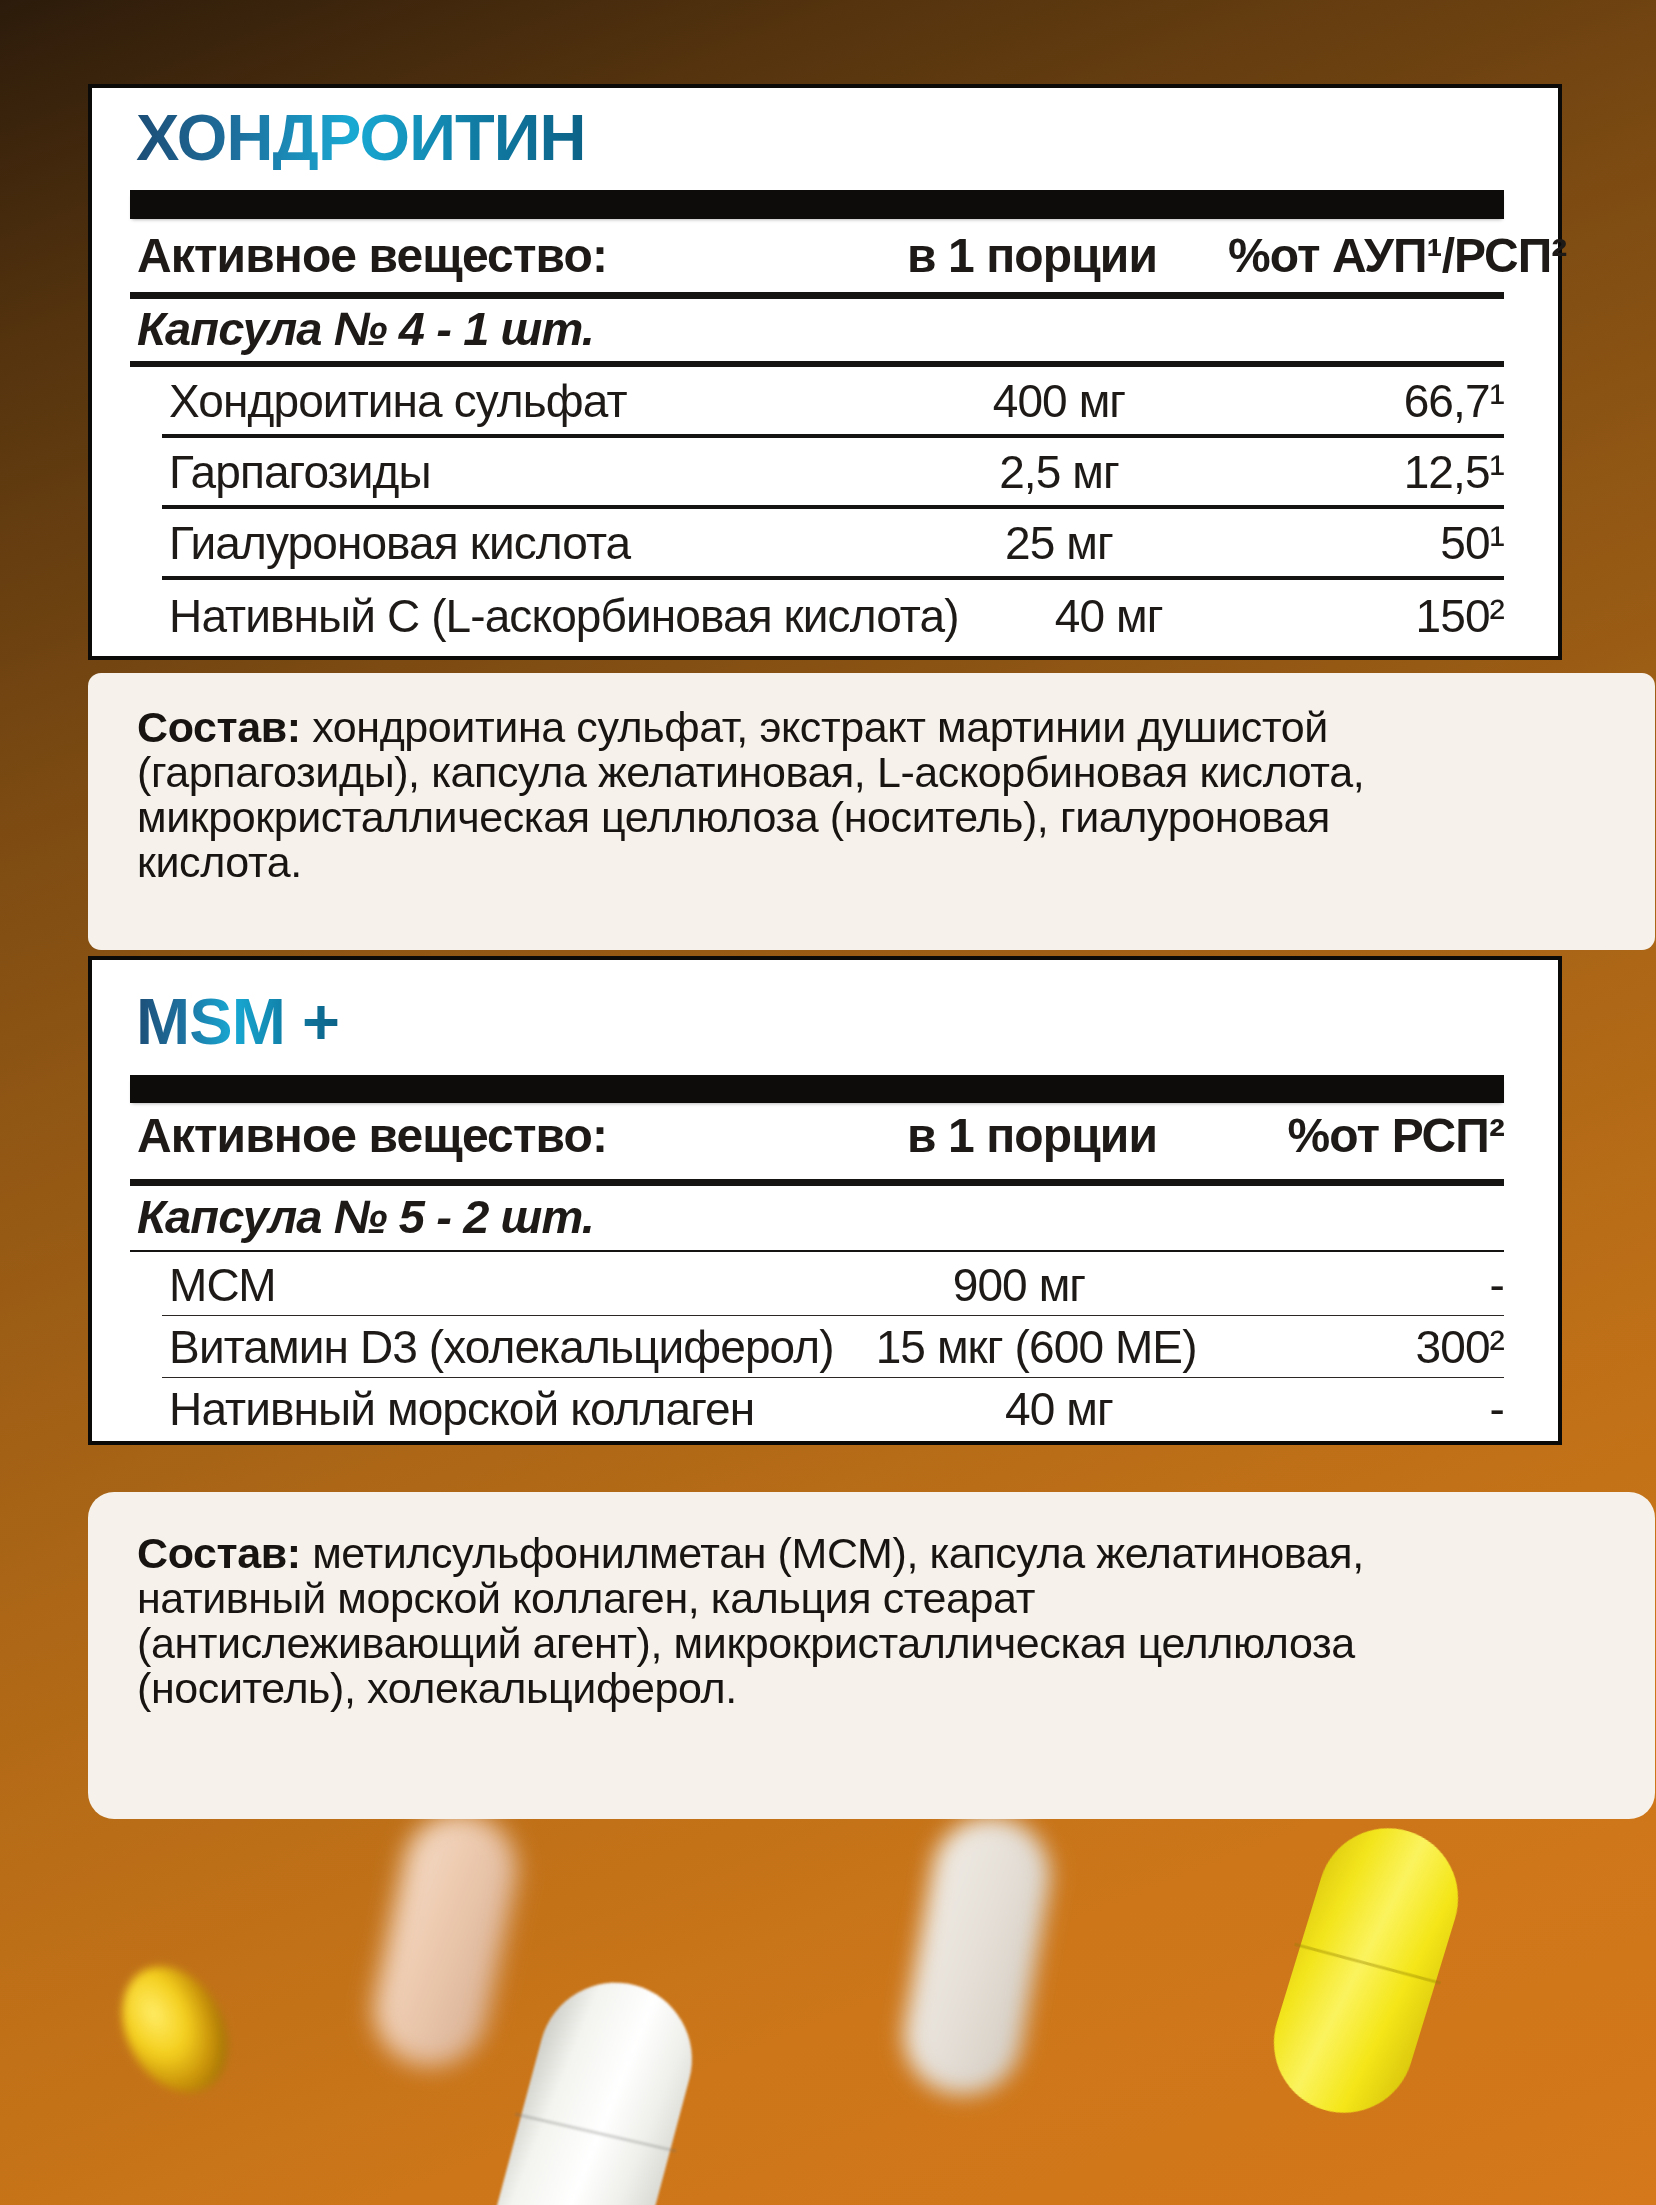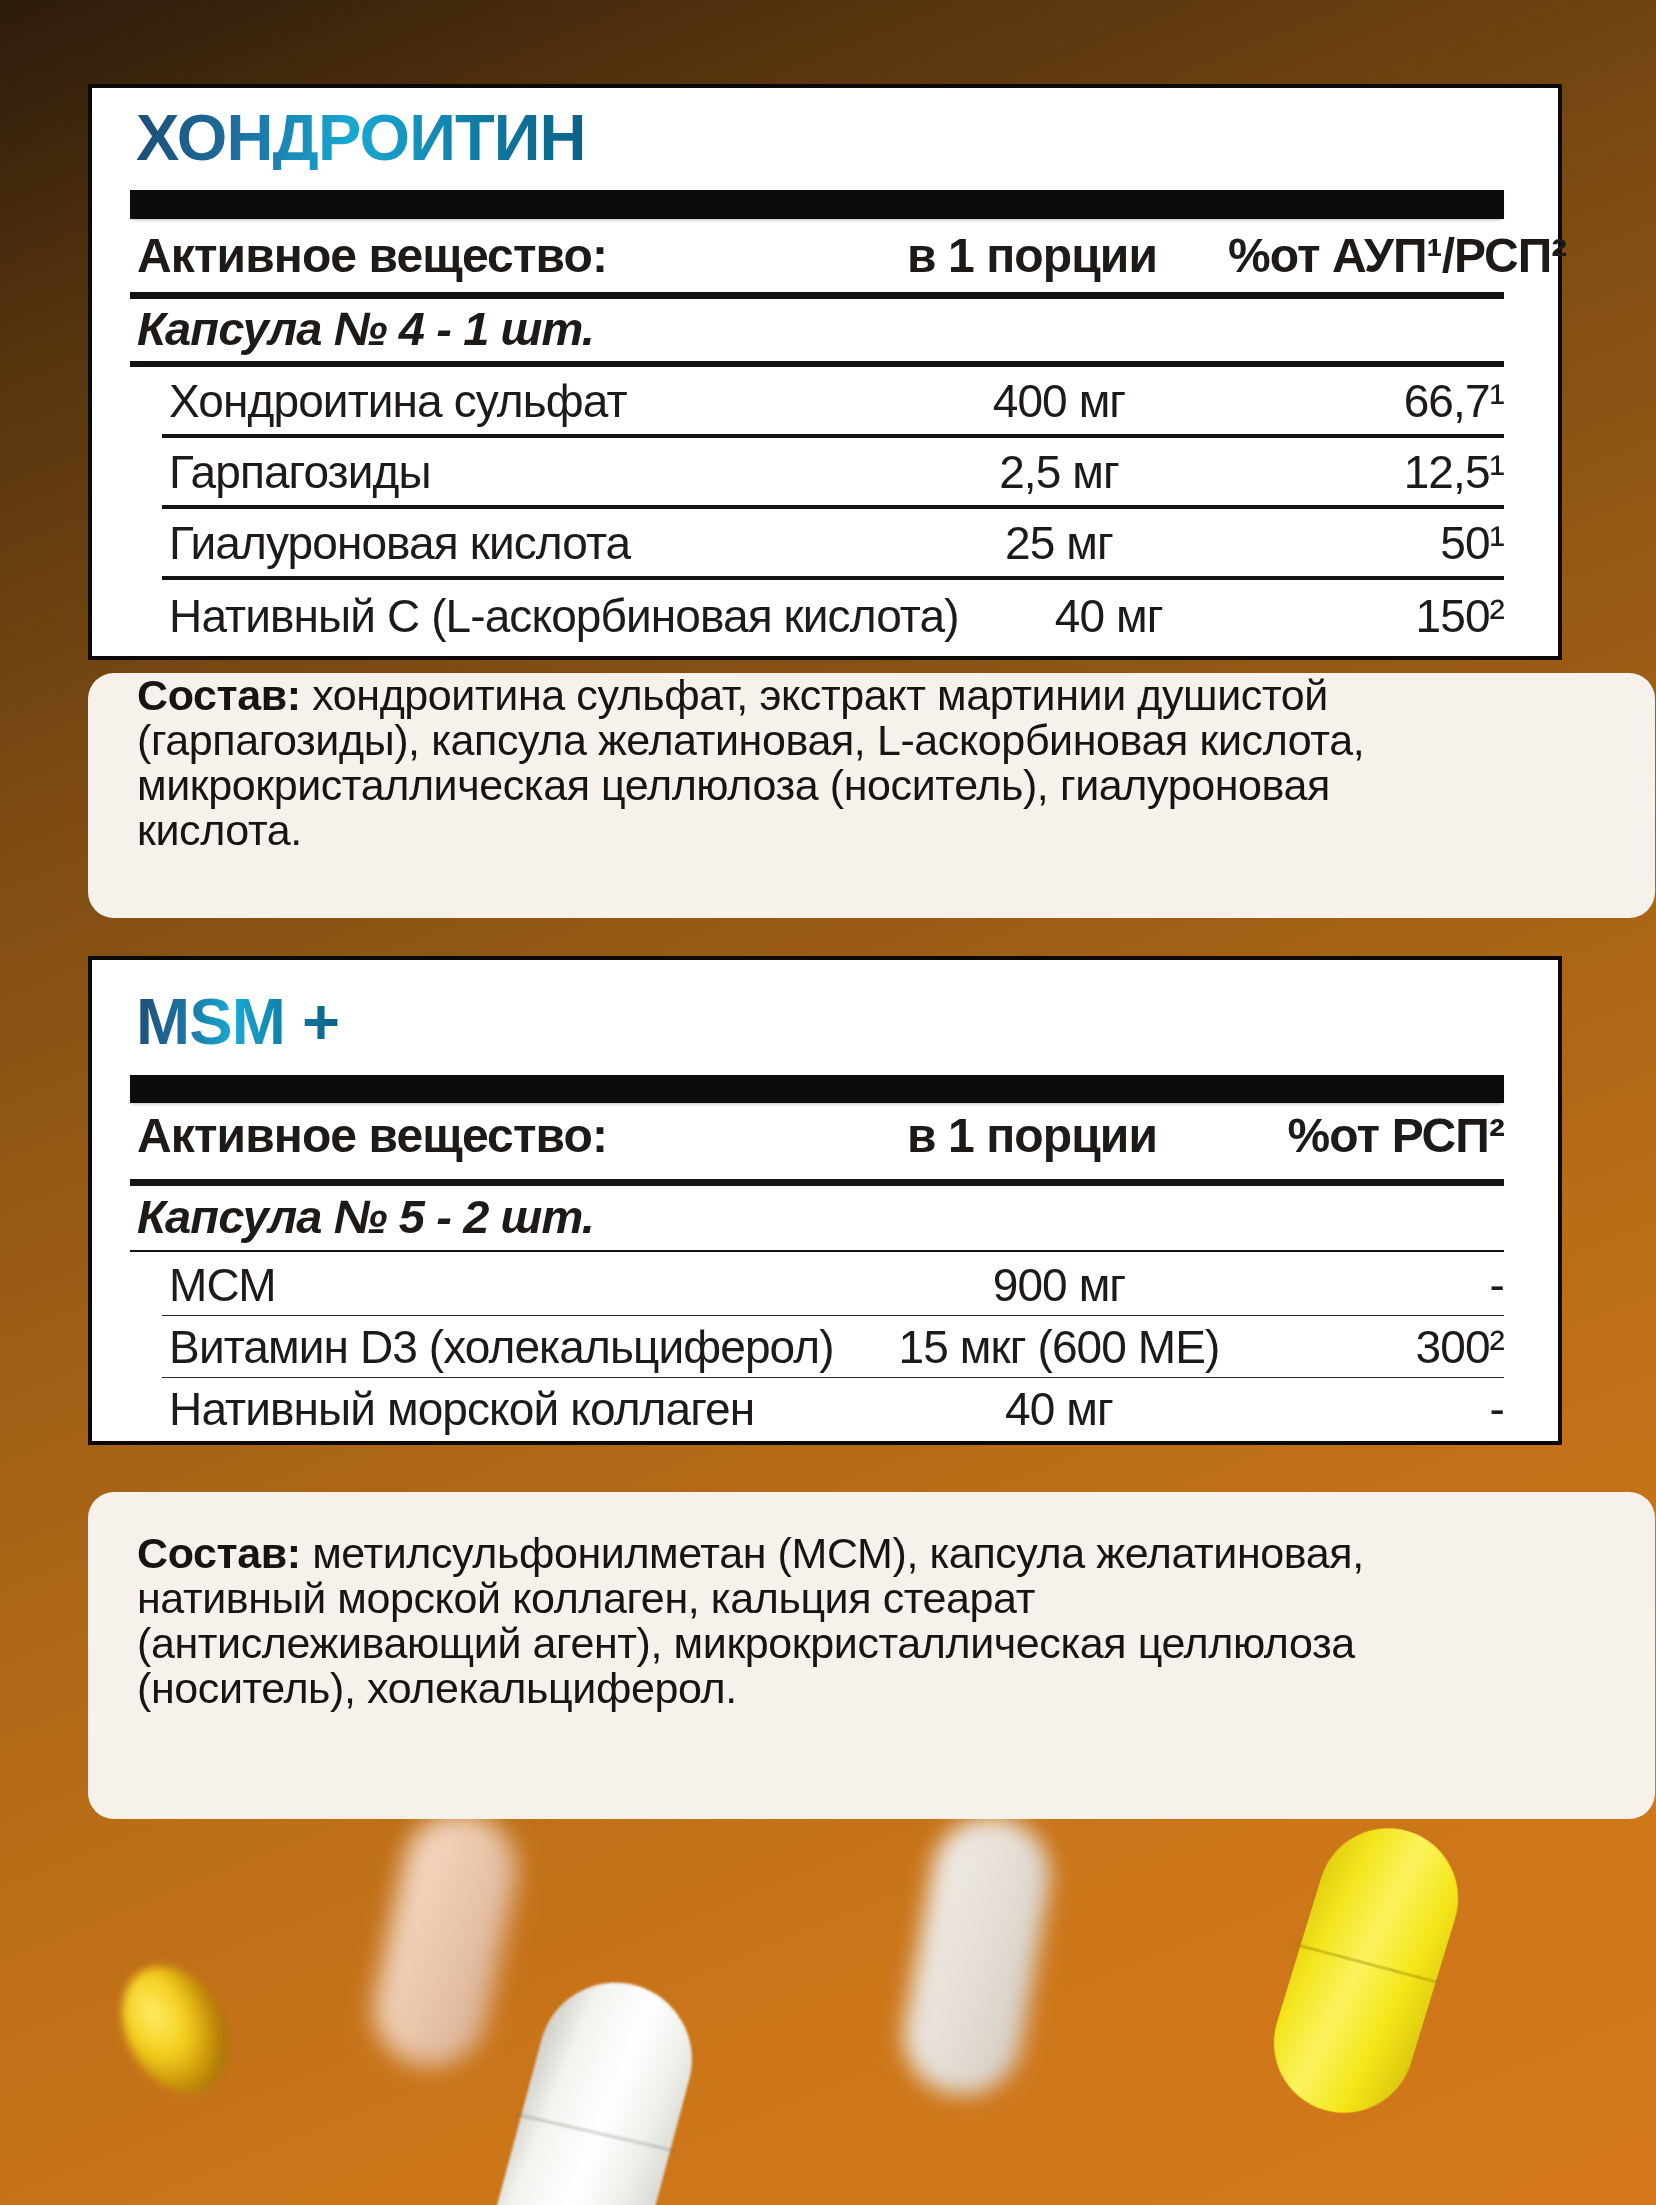--- a/index.html
+++ b/index.html
@@ -94,30 +94,30 @@
   .card1 .div-b{top:273px;height:6.2px;}
   .card2 .div-a{top:219px;height:6.7px;}
   .card2 .div-thin{top:290px;height:1.8px;}
   .rows{position:absolute;left:38px;width:1374px;display:flex;flex-direction:column;}
   .card1 .rows{top:279px;}
   .card2 .rows{top:294px;}
   .rows .trow{position:static;left:auto;width:auto;font-size:46px;margin-left:32px;}
   .card1 .rows .trow{height:71px;}
   .card1 .rows .trow:not(:last-child){border-bottom:4.4px solid #161413;}
   .card2 .rows .trow{height:62px;}
-  .card2 .rows .trow:not(:last-child){border-bottom:1.8px solid #2a2725;}
+  .card2 .rows .trow:not(:last-child){border-bottom:1.8px solid #2a2725;gap:40px;}
 
   
   .comp{
     position:absolute;left:88px;width:1474px;
     background:#f6f2eb;border-radius:26px;
     color:#171412;font-size:43px;line-height:45px;letter-spacing:-0.4px;
     padding-left:49px;padding-right:44px;
   }
-  .comp1{top:673px;height:245px;}
+  .comp1{top:673px;height:245px;padding-top:32px;border-radius:13px;}
   .comp2{top:1492px;height:288px;padding-top:39px;}
   .comp .line{white-space:nowrap;}
   .comp .lbl{font-weight:bold;}
 </style>
 </head>
 <body>
 
 <div class="page">
 
   <div class="capsule softgel"></div>

